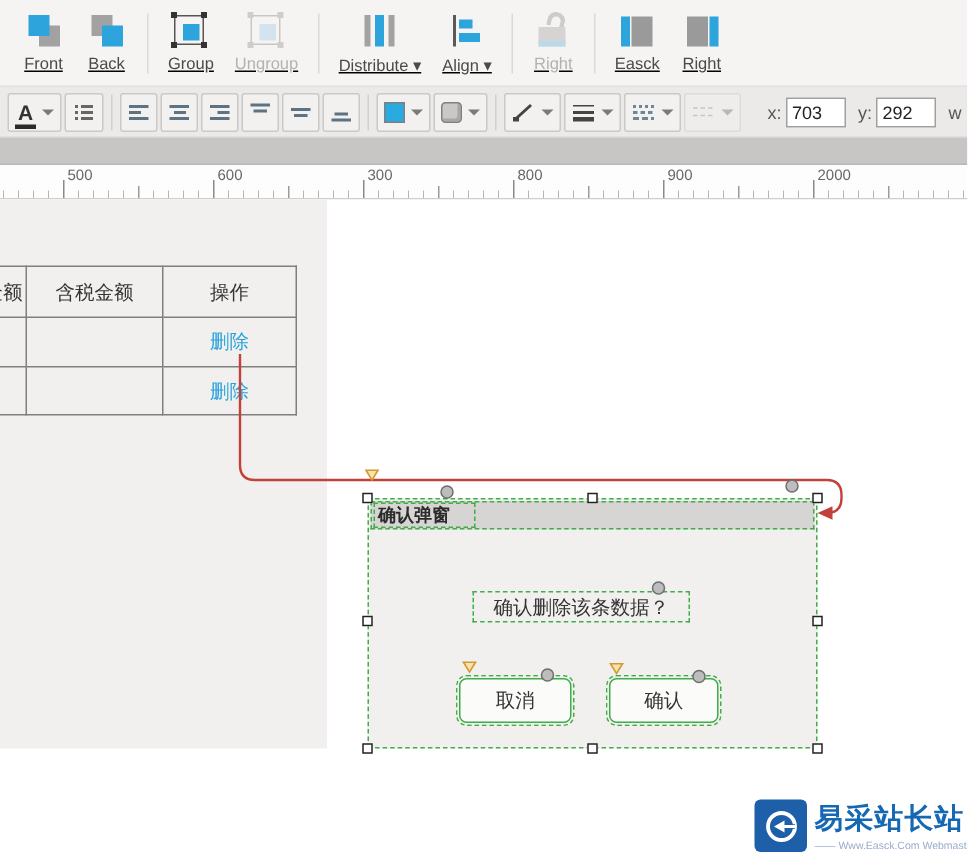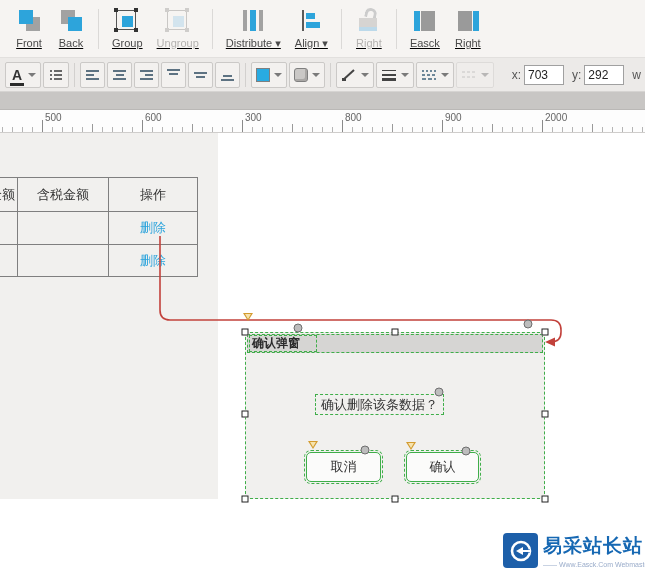--- a/index.html
+++ b/index.html
@@ -86,21 +86,21 @@
 
   svg.conn { position:absolute; left:0; top:0; width:645px; height:440px; z-index:3; pointer-events:none; }
 
   .sel-outer { position:absolute; left:245px; top:199px; width:300px; height:167px;
                background:#f1f0ee; border:1px dashed #3fae49; z-index:2; }
   .m-titlebar { position:absolute; left:247px; top:201px; width:296px; height:19px;
                 background:#d6d5d3; border:1px dashed #3fae49; z-index:2; }
   .m-titlebox { position:absolute; left:249px; top:202px; width:68px; height:17px;
                 border:1px dashed #3fae49; font-size:12px; font-weight:bold; color:#2b2b2b;
                 line-height:15px; padding-left:2px; z-index:2; white-space:nowrap; }
-  .m-msgbox { position:absolute; left:315px; top:261px; width:129px; height:21px;
+  .m-msgbox { position:absolute; left:315px; top:261px; width:145px; height:21px;
               border:1px dashed #3fae49; font-size:13px; color:#333; text-align:center;
               line-height:19px; z-index:2; white-space:nowrap; }
   .m-btn { position:absolute; top:319px; height:30px; background:#fbfbfa;
            border:1px solid #3fae49; outline:1px dashed #3fae49; outline-offset:1px;
            border-radius:5px; font-size:13px; color:#333; text-align:center; line-height:28px;
            z-index:2; cursor:pointer; }
   .m-btn.cancel { left:306px; width:75px; }
   .m-btn.confirm { left:406px; width:73px; }
 
   .handle { position:absolute; width:7px; height:7px; background:#fff; border:1px solid #222;

